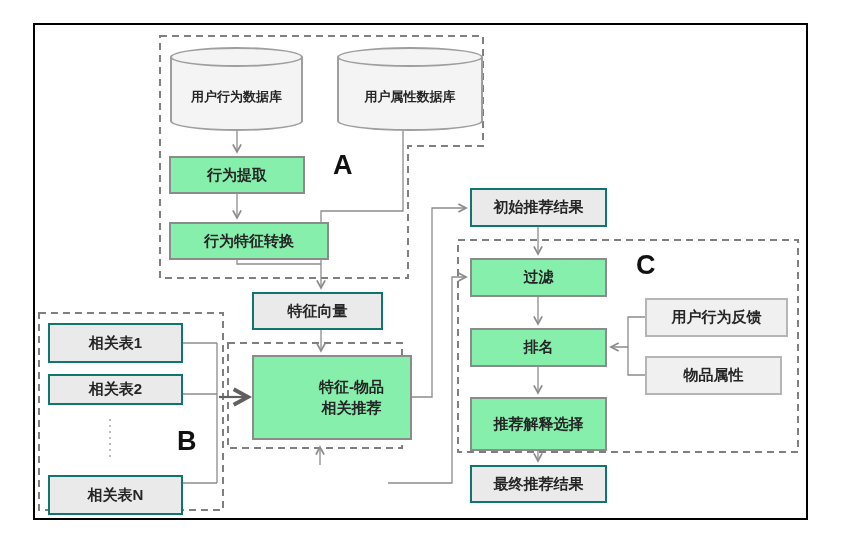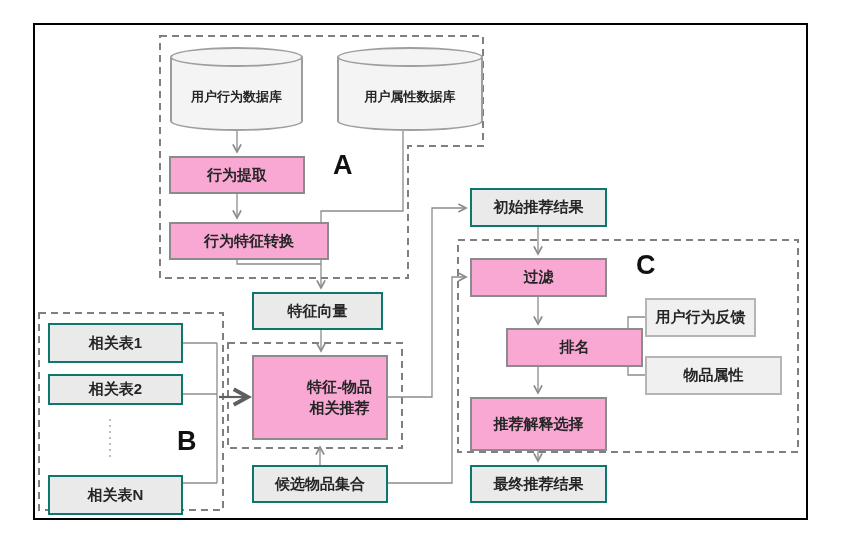--- a/index.html
+++ b/index.html
@@ -27,21 +27,21 @@
     align-items: center;
     justify-content: center;
     text-align: center;
     font-size: 15px;
     font-weight: bold;
     color: #252525;
     z-index: 2;
     line-height: 1.35;
     white-space: pre-line;
   }
-  .dark  { background: #f9a8d4; border: 2px solid #8b8b8b; text-align: center; }
+  .dark  { background: #86efac; border: 2px solid #8b8b8b; text-align: center; }
   .light { background: #eaeaea; border: 2px solid #0f766e; }
   .lighter { background: #f0f0f0; border: 2px solid #b5b5b5; }
 
   .cylinder { position: absolute; z-index: 2; }
   .cyl-top {
     position: absolute; left: 0; right: 0; top: 0; height: 20px;
     border-radius: 50%;
     background: #f4f4f4;
     border: 2px solid #9e9e9e;
     box-sizing: border-box;
@@ -131,30 +131,29 @@
   </div>
 
   <div class="node dark" style="left:169px; top:156px; width:136px; height:38px;">行为提取</div>
   <div class="node dark" style="left:169px; top:222px; width:160px; height:38px;">行为特征转换</div>
   <div class="node light" style="left:252px; top:292px; width:131px; height:38px;">特征向量</div>
 
   <div class="node light" style="left:48px; top:323px; width:135px; height:40px;">相关表1</div>
   <div class="node light" style="left:48px; top:374px; width:135px; height:31px;">相关表2</div>
   <div class="node light" style="left:48px; top:463px; width:135px; height:40px;margin-top:12px;">相关表N</div>
 
-  <div class="node dark" style="left:252px; top:355px; width:136px; height:85px;padding-left:39px;">特征-物品
+  <div class="node dark" style="left:252px; top:355px; width:160px; height:85px;padding-left:39px;">特征-物品
 相关推荐</div>
-  <div class="node light" style="left:252px; top:465px; width:136px; height:38px;">候选物品集合</div>
 
   <div class="node light" style="left:470px; top:188px; width:137px; height:39px;">初始推荐结果</div>
   <div class="node dark" style="left:470px; top:258px; width:137px; height:39px;">过滤</div>
-  <div class="node dark" style="left:470px; top:328px; width:137px; height:39px;margin-left:36px;">排名</div>
+  <div class="node dark" style="left:470px; top:328px; width:137px; height:39px;">排名</div>
   <div class="node dark" style="left:470px; top:397px; width:137px; height:54px;">推荐解释选择</div>
   <div class="node light" style="left:470px; top:465px; width:137px; height:38px;">最终推荐结果</div>
 
-  <div class="node lighter" style="left:645px; top:298px; width:111px; height:39px;">用户行为反馈</div>
+  <div class="node lighter" style="left:645px; top:298px; width:143px; height:39px;">用户行为反馈</div>
   <div class="node lighter" style="left:645px; top:356px; width:137px; height:39px;">物品属性</div>
 
   <div class="group-label" style="left:333px; top:150px;">A</div>
   <div class="group-label" style="left:177px; top:426px;">B</div>
   <div class="group-label" style="left:636px; top:250px;">C</div>
 
 </div>
 
 </body></html>

